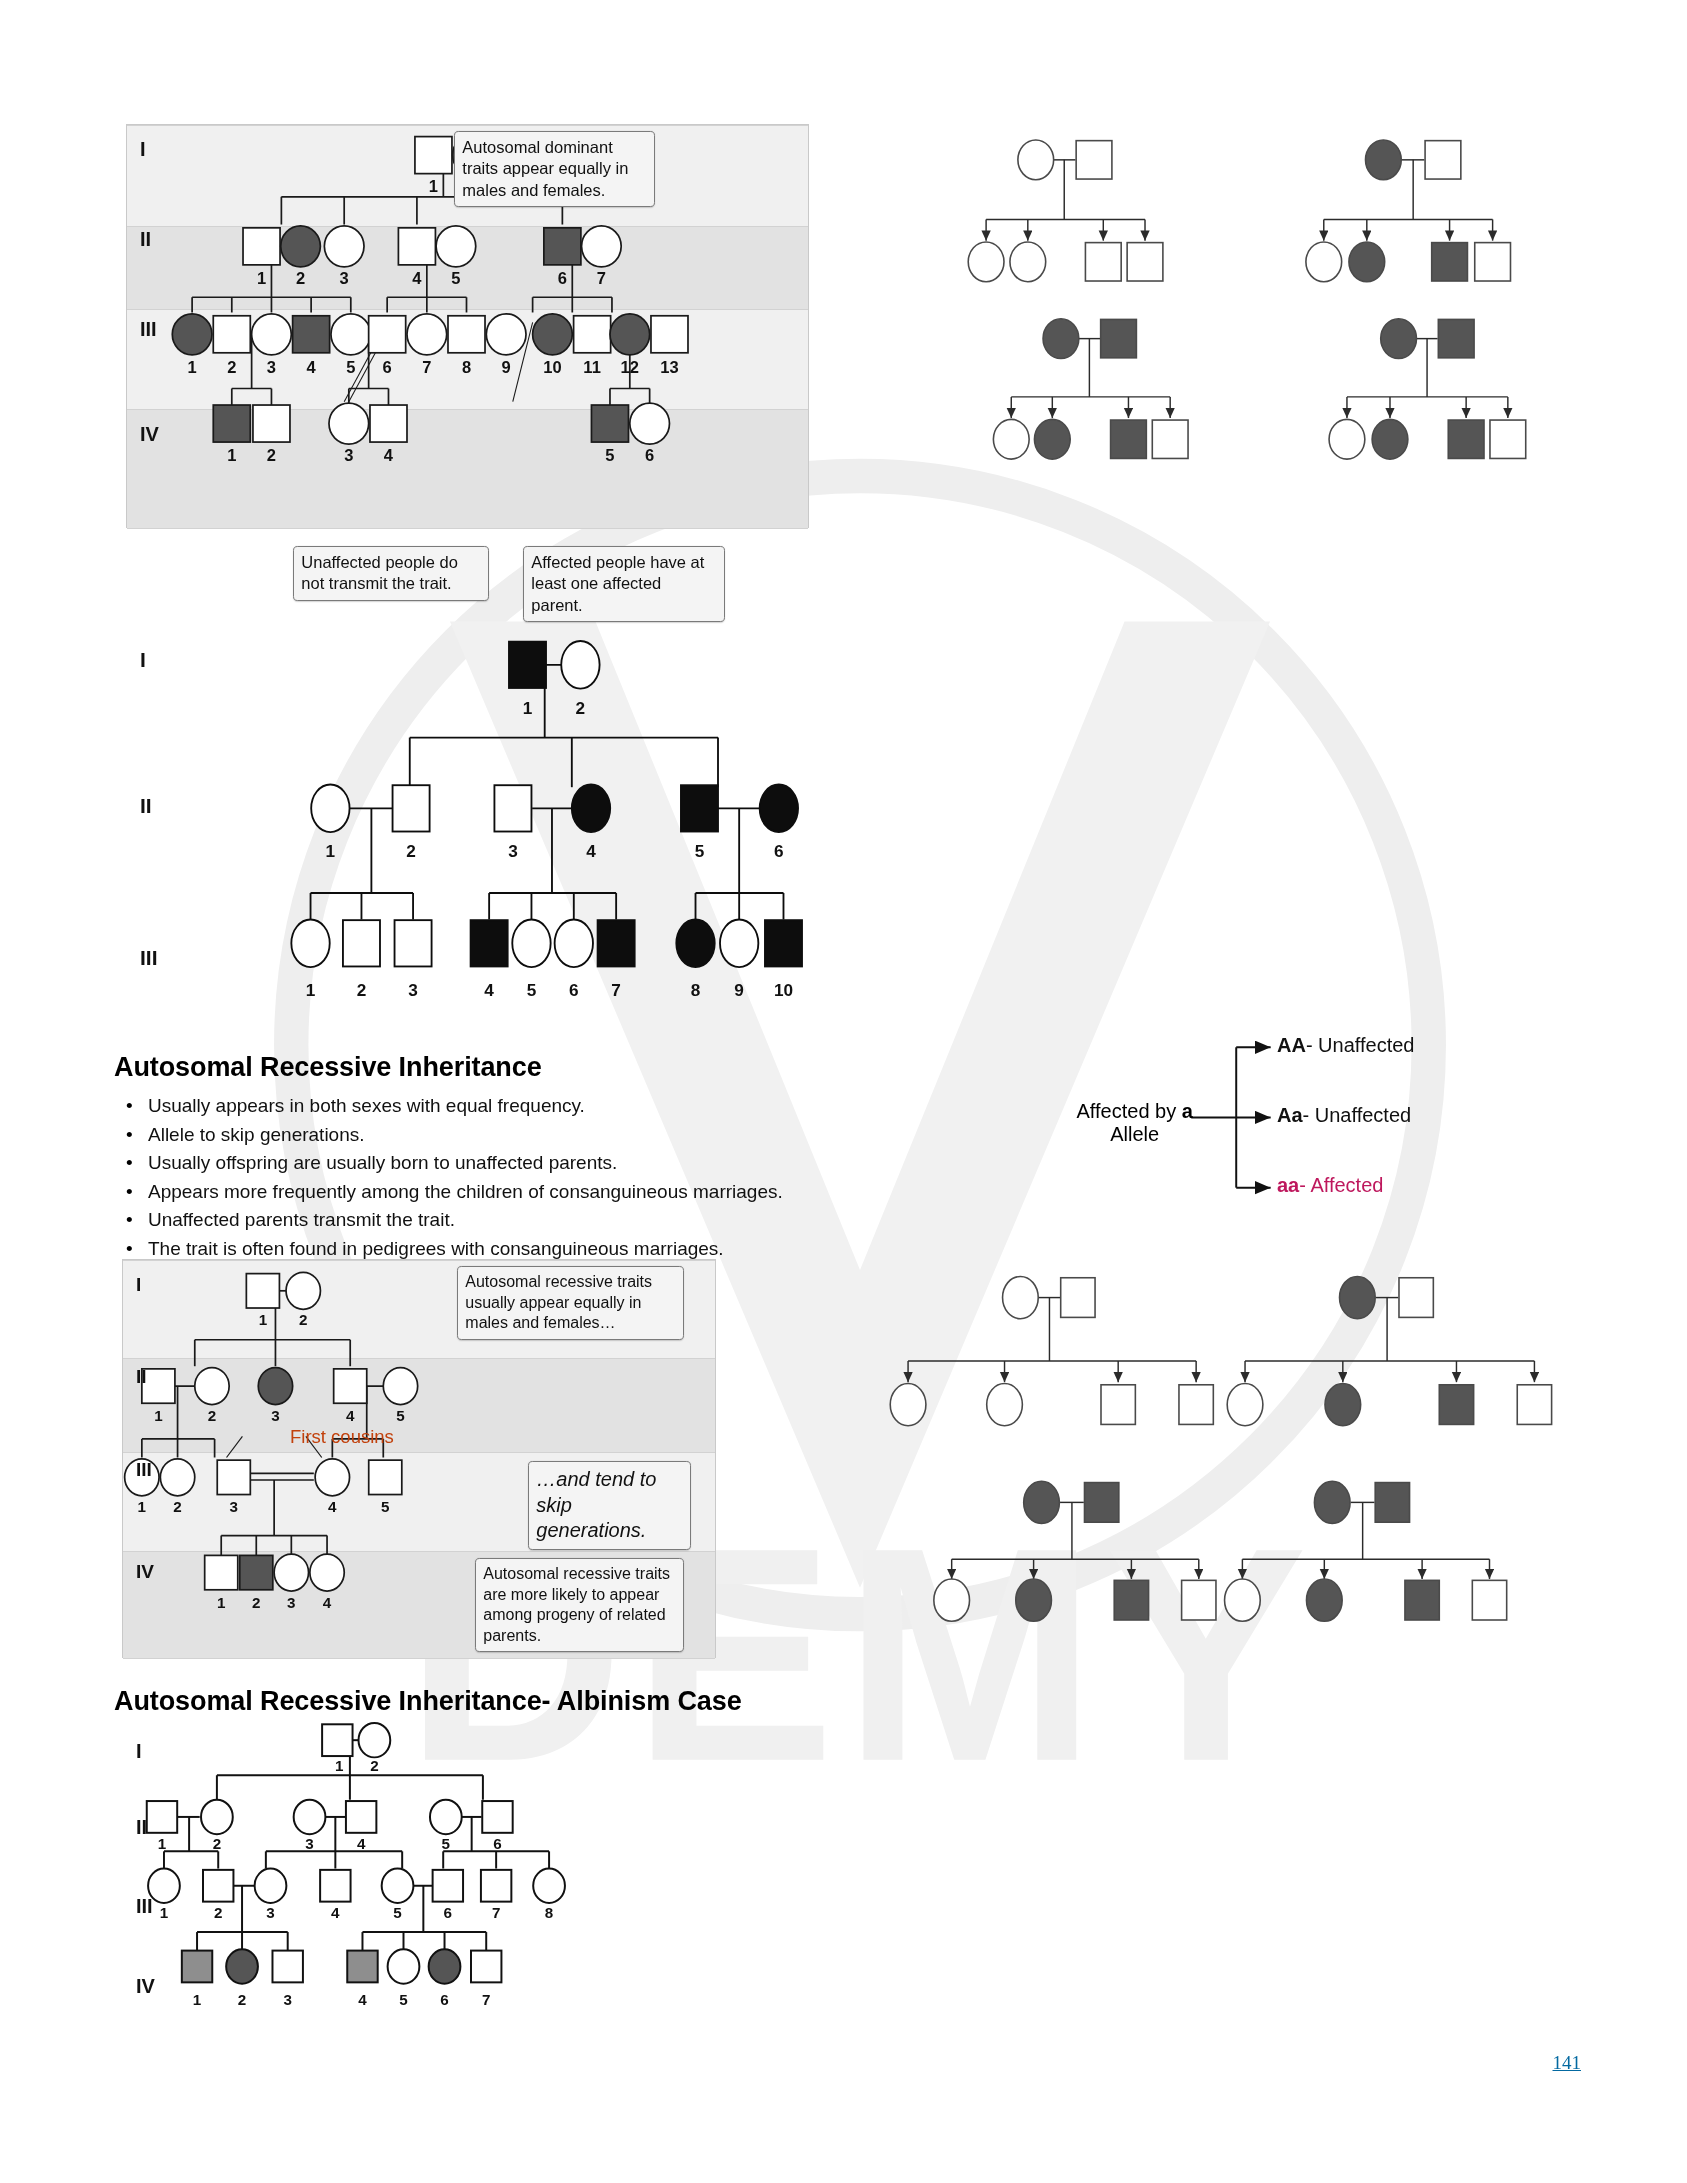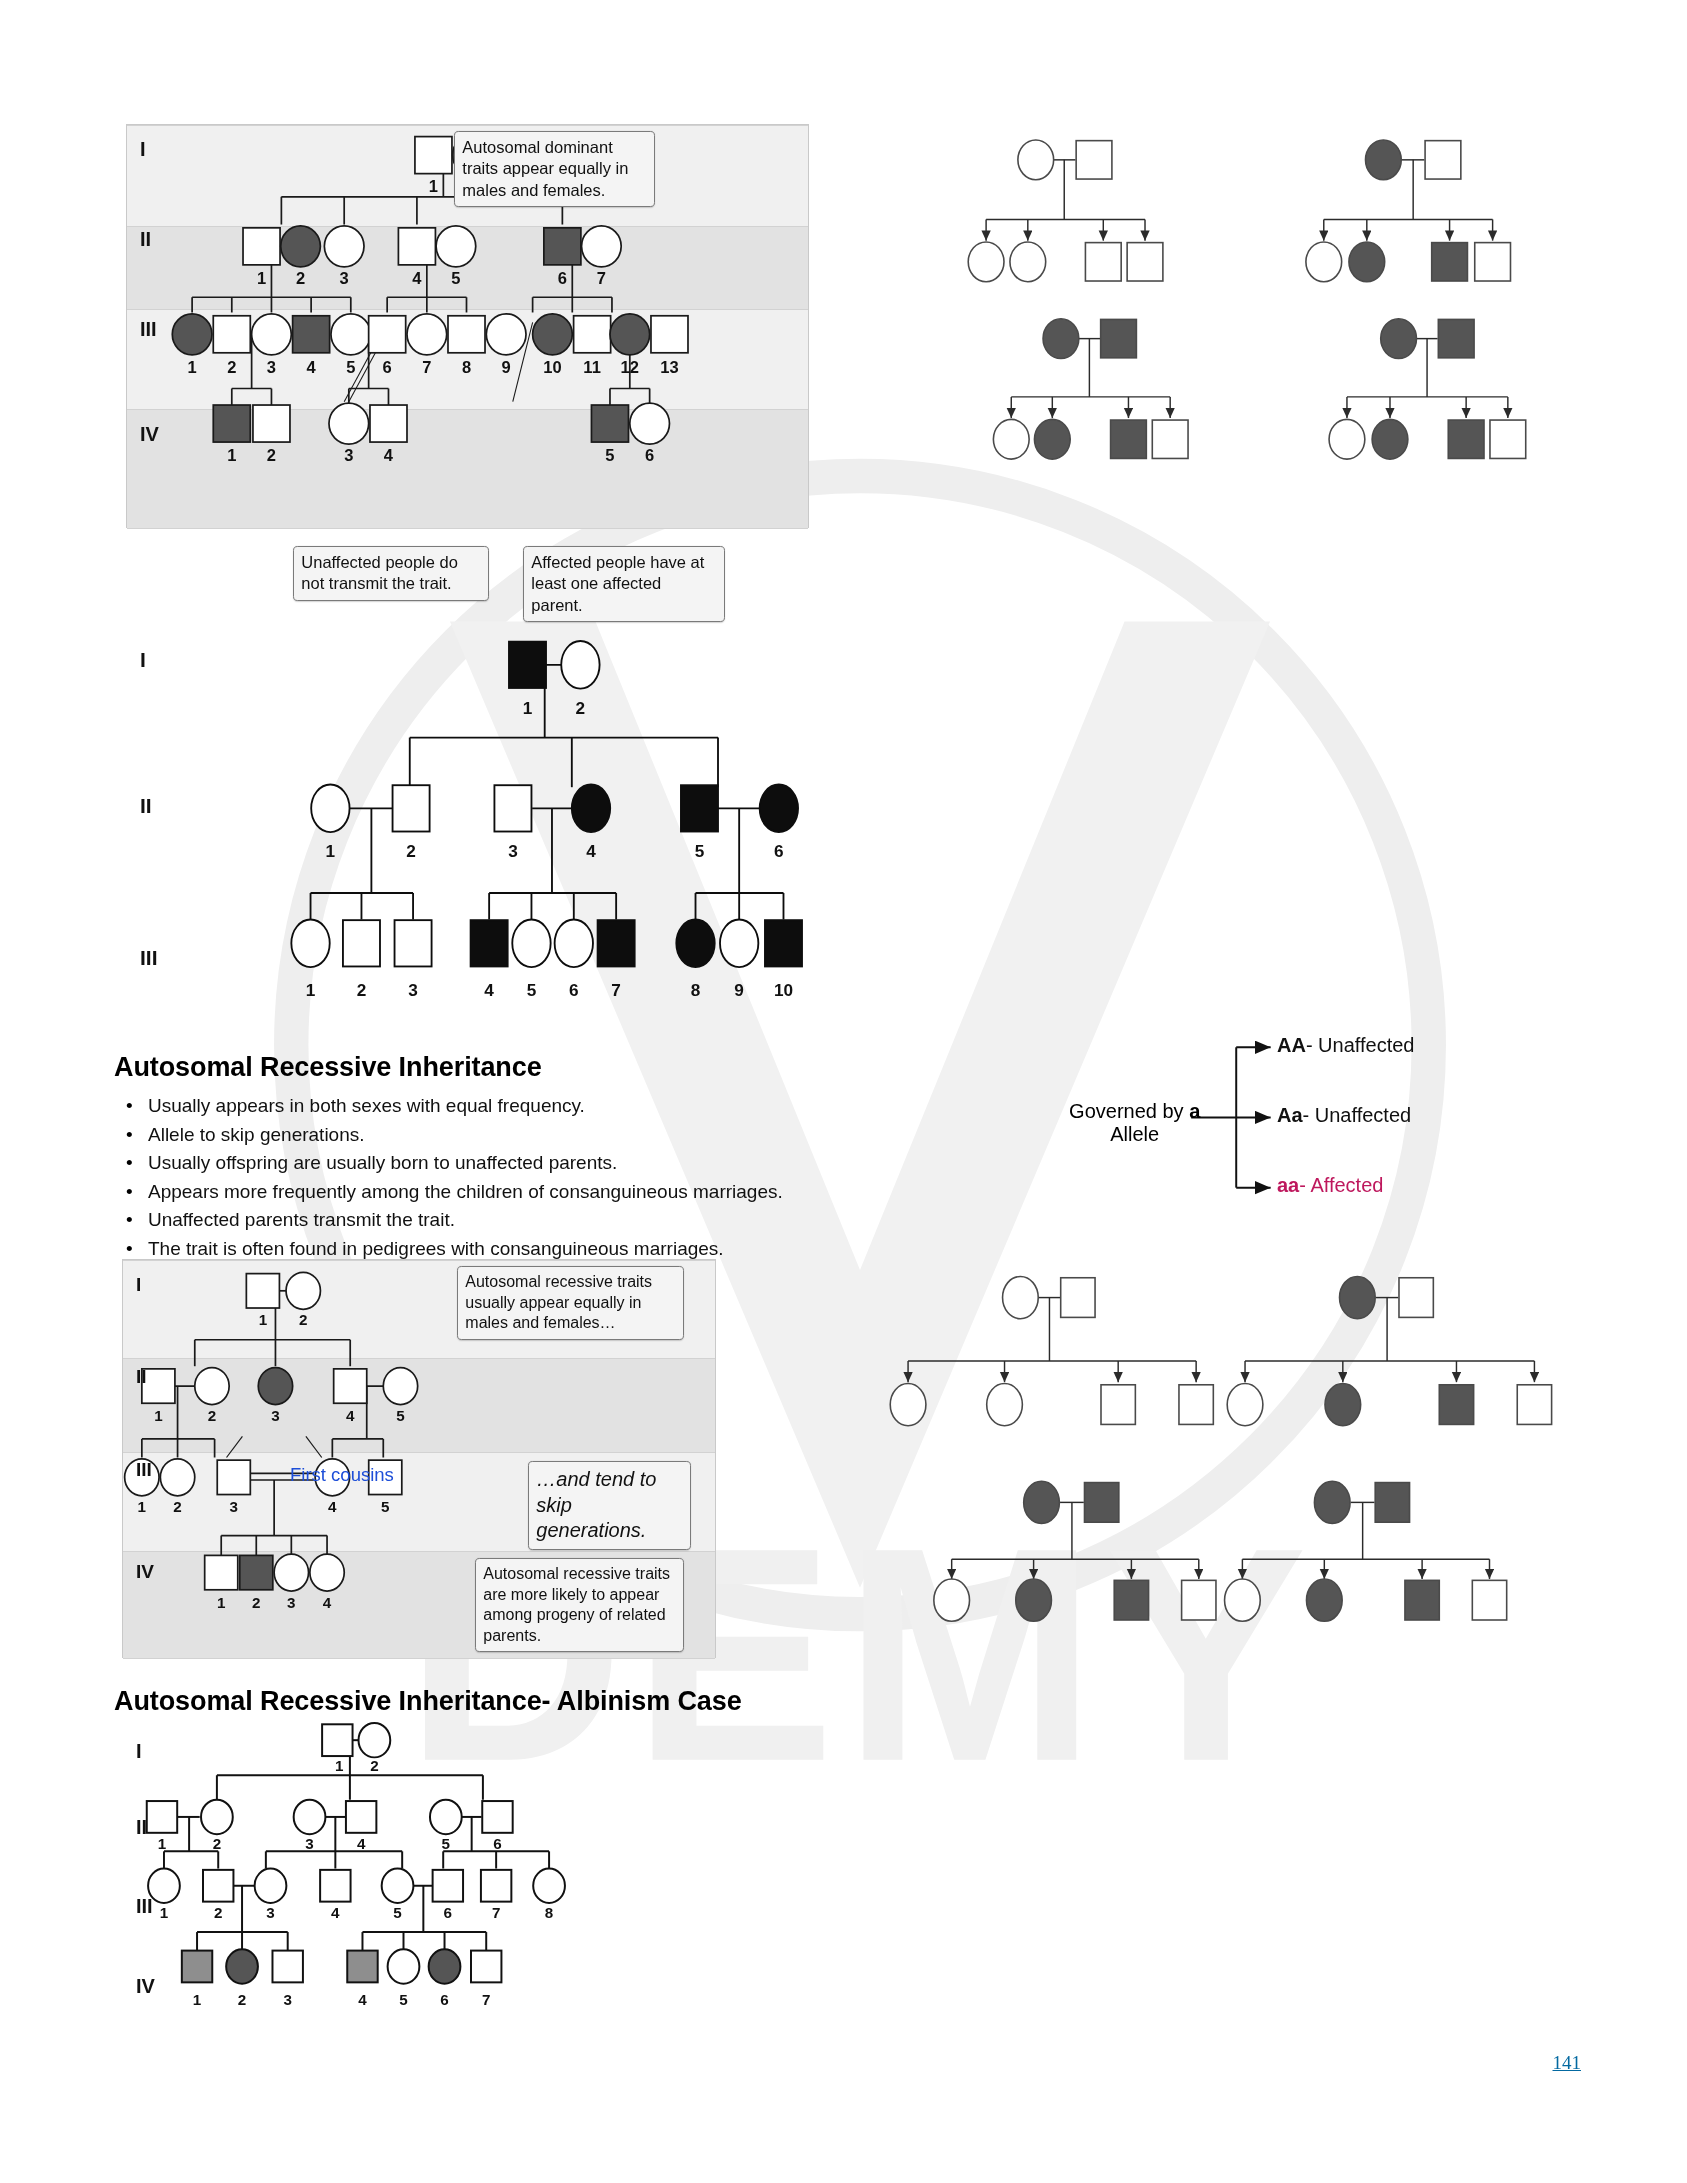--- a/index.html
+++ b/index.html
@@ -406,21 +406,21 @@
     </defs>
     <g fill="none" stroke="#111" stroke-width="3">
       <line x1="180" y1="144" x2="248" y2="144"></line>
       <line x1="248" y1="38" x2="248" y2="250"></line>
       <line x1="248" y1="38" x2="300" y2="38" marker-end="url(#ar2)"></line>
       <line x1="248" y1="144" x2="300" y2="144" marker-end="url(#ar2)"></line>
       <line x1="248" y1="250" x2="300" y2="250" marker-end="url(#ar2)"></line>
     </g>
   </svg>
   <div class="lbl" style="left:-3.3px;top:78px;font-size:20px;text-align:center;width:132px;">
-    <span>Governed by </span><b>a</b><br>
+    <span>Affected by </span><b>a</b><br>
     <span>Allele</span>
   </div>
   <div class="lbl" style="left:205px;top:12px;font-size:20px;color:#111;">
     <b>AA</b><span>- </span><span>Unaffected</span>
   </div>
   <div class="lbl" style="left:205px;top:82px;font-size:20px;color:#111;">
     <b>Aa</b><span>- </span><span>Unaffected</span>
   </div>
   <div class="lbl" style="left:205px;top:152px;font-size:20px;color:#be185d;">
     <b>aa</b><span>- </span><span>Affected</span>
@@ -514,21 +514,21 @@
     <text x="318" y="383">4</text>
         <text x="398" y="383">5</text>
     <text x="150" y="528">1</text>
         <text x="203" y="528">2</text>
     <text x="256" y="528">3</text>
         <text x="310" y="528">4</text>
   </g>
 </svg>
 </div>
 
-<div class="txt" style="left:290px;top:1464px;font-size:18.5px;color:#1d4ed8;">First cousins</div>
+<div class="txt" style="left:290px;top:1426px;font-size:18.5px;color:#c2410c;">First cousins</div>
 
 <div class="callout" style="left:457px;top:1266px;width:210px;font-size:16px;">Autosomal recessive traits usually appear equally in males and females…</div>
 <div class="callout" style="left:528px;top:1461px;width:146px;font-size:20px;font-style:italic;">…and tend to skip generations.</div>
 <div class="callout" style="left:475px;top:1558px;width:192px;font-size:16px;">Autosomal recessive traits are more likely to appear among progeny of related parents.</div>
 
 <div class="layer" style="left:880px;top:1250px;">
 <svg width="701" height="370" viewBox="0 0 1060 560">
   <defs>
     <marker id="ar3" markerWidth="9" markerHeight="9" refX="7" refY="3.2" orient="auto">
       <path d="M0,0 L7,3.2 L0,6.4 z" fill="#2b2b2b"></path>

